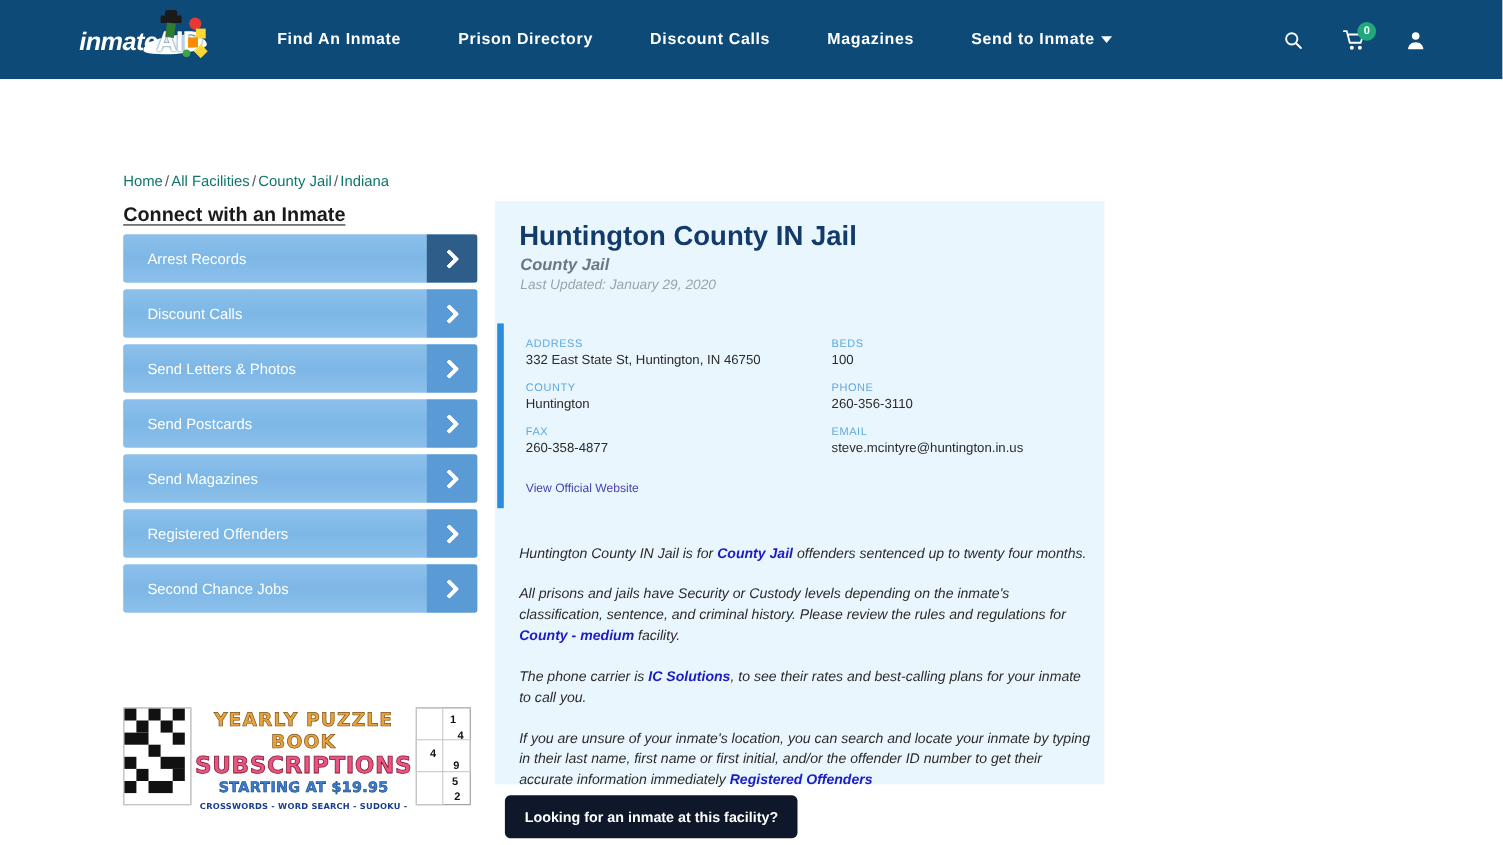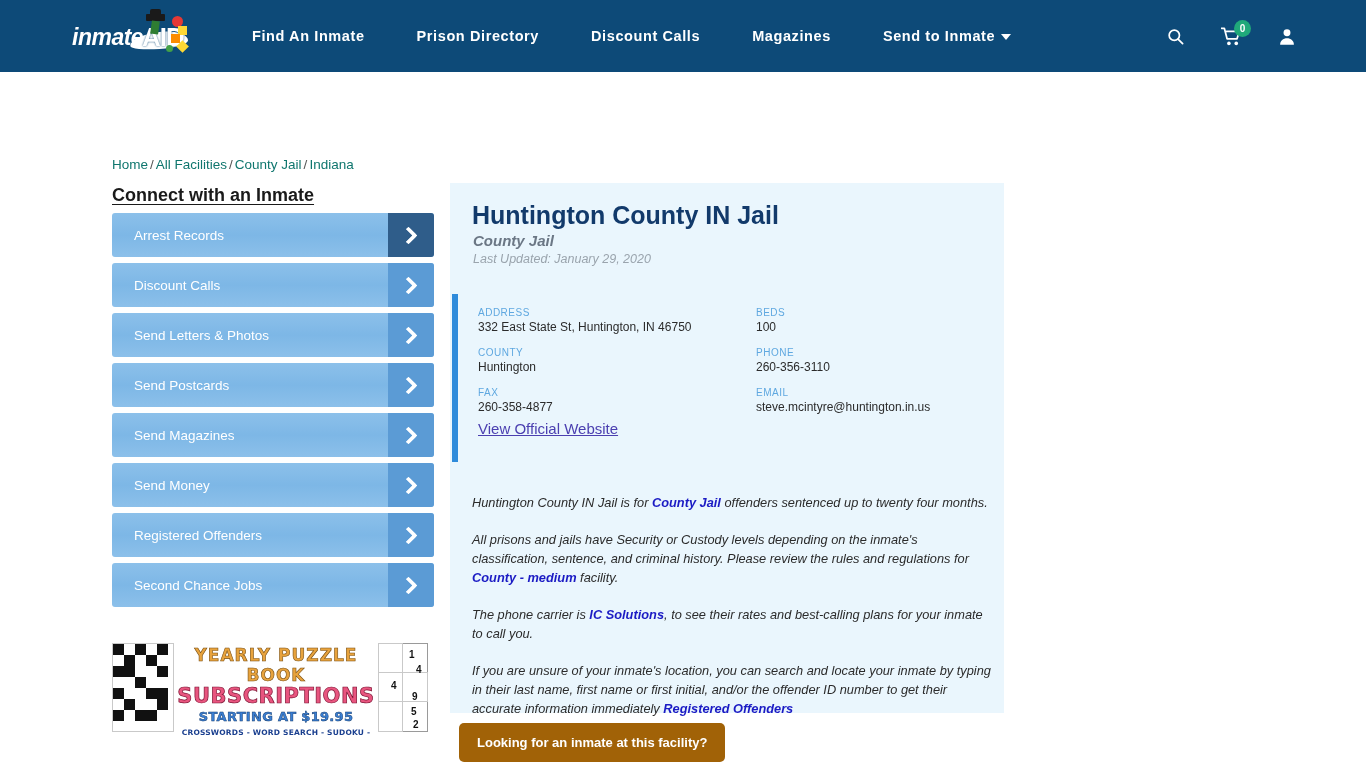--- a/index.html
+++ b/index.html
@@ -200,37 +200,37 @@
   .info-col { position: absolute; top: 0; }
   .info-col.left { left: 0; width: 260px; }
   .info-col.right { left: 278px; width: 230px; }
   .info-field { margin-bottom: 13px; }
   .info-label {
     font-size: 10px; color: #5fa8e0; letter-spacing: 0.5px;
     margin-bottom: 2px;
   }
   .info-value { font-size: 12px; color: #2b2b2b; }
   .official-link {
-    position: absolute; left: 28px; top: 237px;
-    font-size: 15px; color: #4b3fb0; text-decoration: underline;
+    position: absolute; left: 28px; top: 255px;
+    font-size: 11px; color: #4b3fb0; 
     cursor: pointer;
   }
 
   .desc { position: absolute; left: 22px; top: 310px; width: 522px; }
   .desc p {
     margin: 0 0 18px 0;
     font-size: 12.8px; line-height: 19px;
     font-style: italic; color: #2b2b2b;
   }
   .desc a { color: #1b1bc4; font-weight: bold; text-decoration: none; font-style: italic; }
 
   
   .cta-row { position: absolute; left: 459px; top: 651px; display: flex; gap: 18px; }
   .cta-btn {
-    background: #a16207; color: #ffffff;
+    background: #0f172a; color: #ffffff;
     font-size: 13px; font-weight: bold;
     border: none; border-radius: 5px;
     padding: 12px 18px; cursor: pointer;
     white-space: nowrap;
     font-family: "Liberation Sans", sans-serif;
   }
 </style>
 </head>
 <body>
 
@@ -321,26 +321,20 @@
         </span>
     </div>
     <div class="side-btn">
       <span class="side-btn-label">Send Postcards</span>
       <span class="side-btn-arrow">
           <span class="chev"></span>
         </span>
     </div>
     <div class="side-btn">
       <span class="side-btn-label">Send Magazines</span>
-      <span class="side-btn-arrow">
-          <span class="chev"></span>
-        </span>
-    </div>
-    <div class="side-btn">
-      <span class="side-btn-label">Send Money</span>
       <span class="side-btn-arrow">
           <span class="chev"></span>
         </span>
     </div>
     <div class="side-btn">
       <span class="side-btn-label">Registered Offenders</span>
       <span class="side-btn-arrow">
           <span class="chev"></span>
         </span>
     </div>

